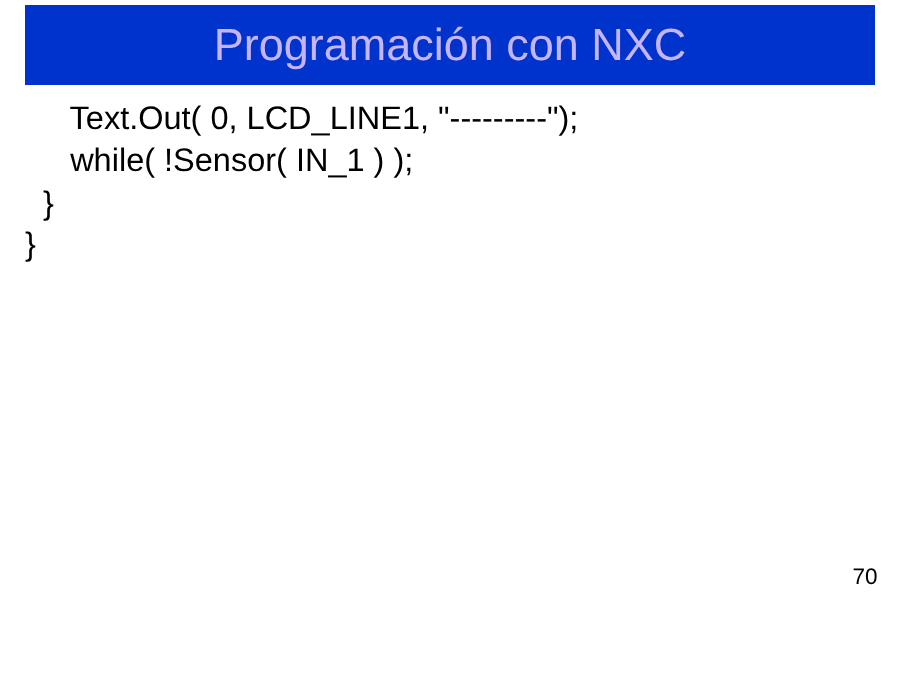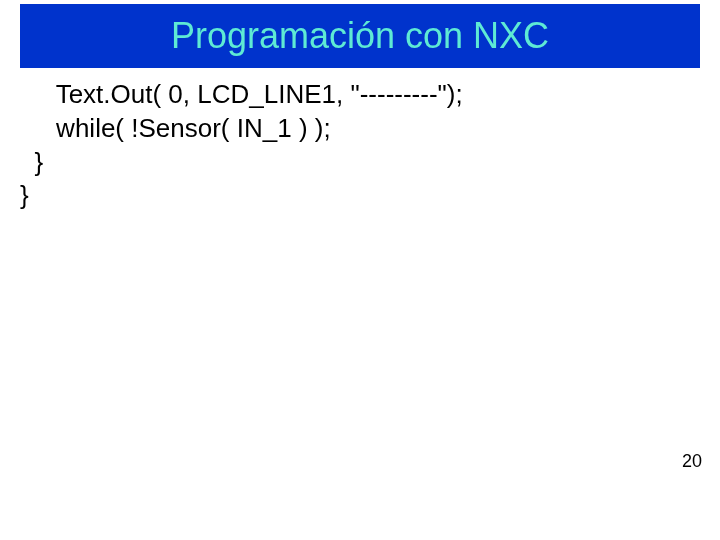--- a/index.html
+++ b/index.html
@@ -17,21 +17,21 @@
     left: 20px;
     top: 4px;
     width: 680px;
     height: 64px;
     background: #0033cc;
     display: flex;
     align-items: center;
     justify-content: center;
   }
   .title-text {
-    color: #5eead4;
+    color: #c4b5fd;
     font-size: 36px;
     font-weight: normal;
   }
   .code-block {
     position: absolute;
     left: 20px;
     top: 78px;
     font-size: 26px;
     color: #000000;
     line-height: 1.3;
@@ -51,13 +51,13 @@
 
 <div class="title-bar">
   <span class="title-text">Programación con NXC</span>
 </div>
 
 <div class="code-block"><span>     Text.Out( 0, LCD_LINE1, "---------");</span>
 <span>     while( !Sensor( IN_1 ) );</span>
 <span>  }</span>
 <span>}</span></div>
 
-<div class="page-number">20</div>
+<div class="page-number">70</div>
 
 </body></html>

